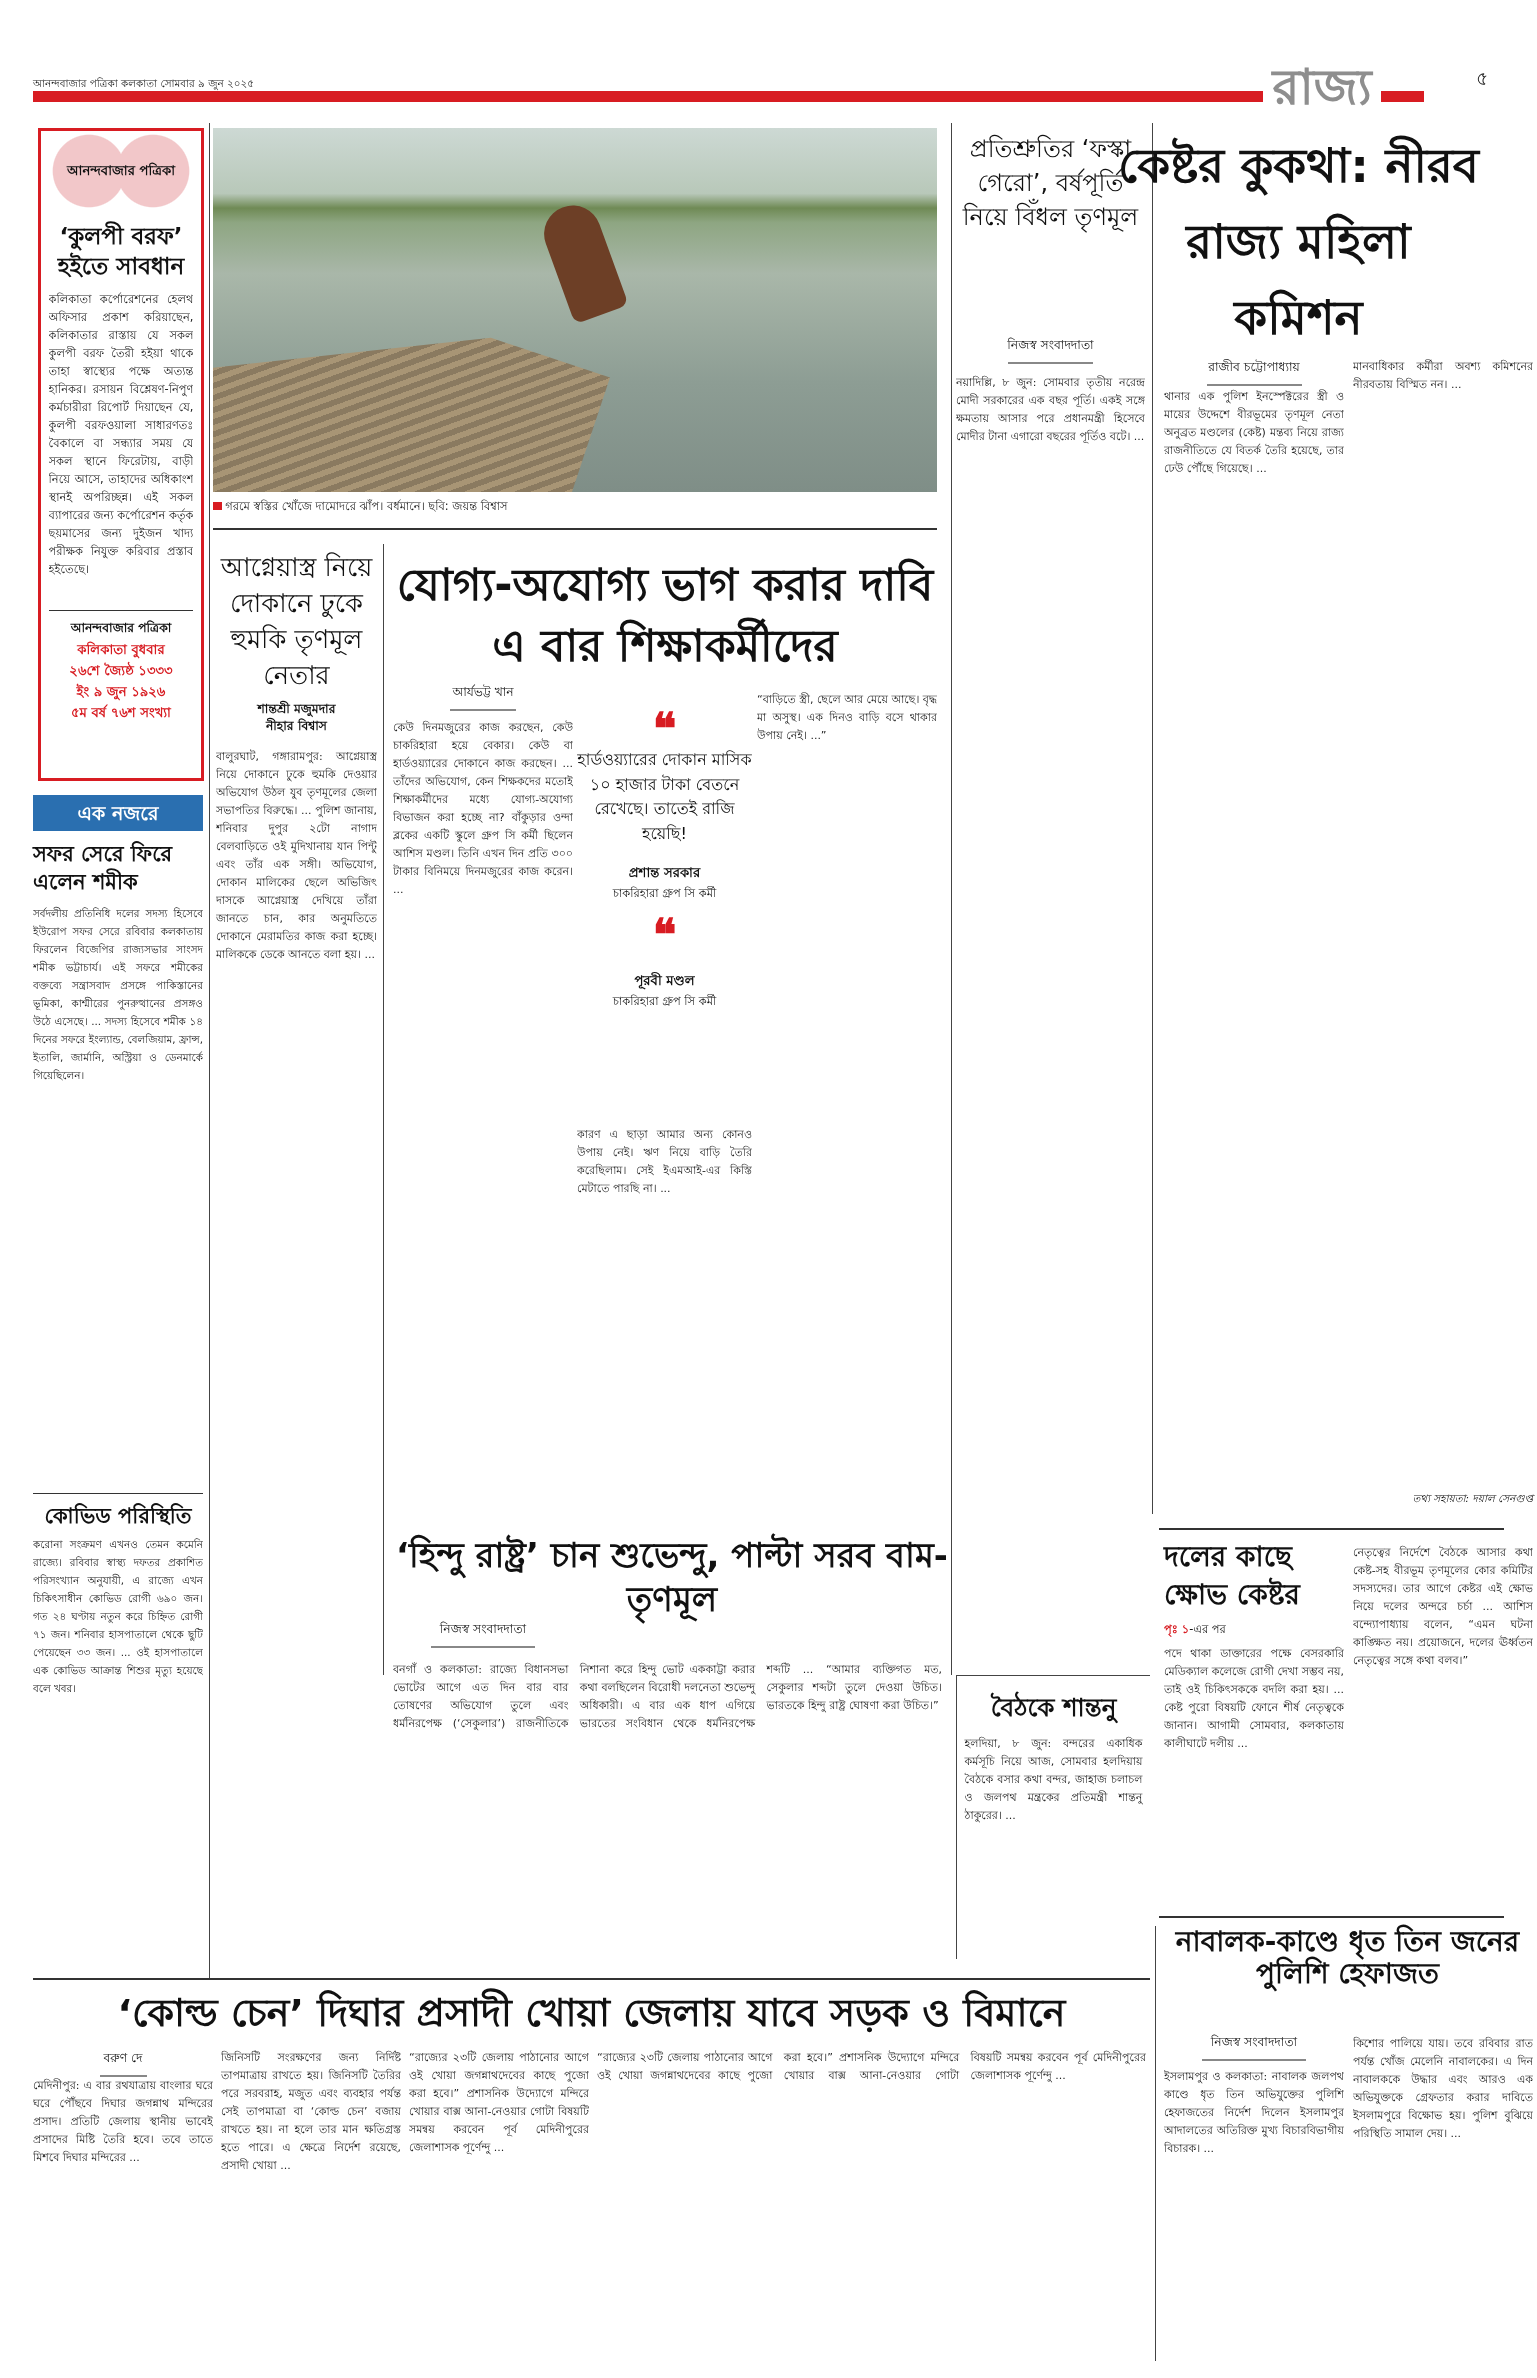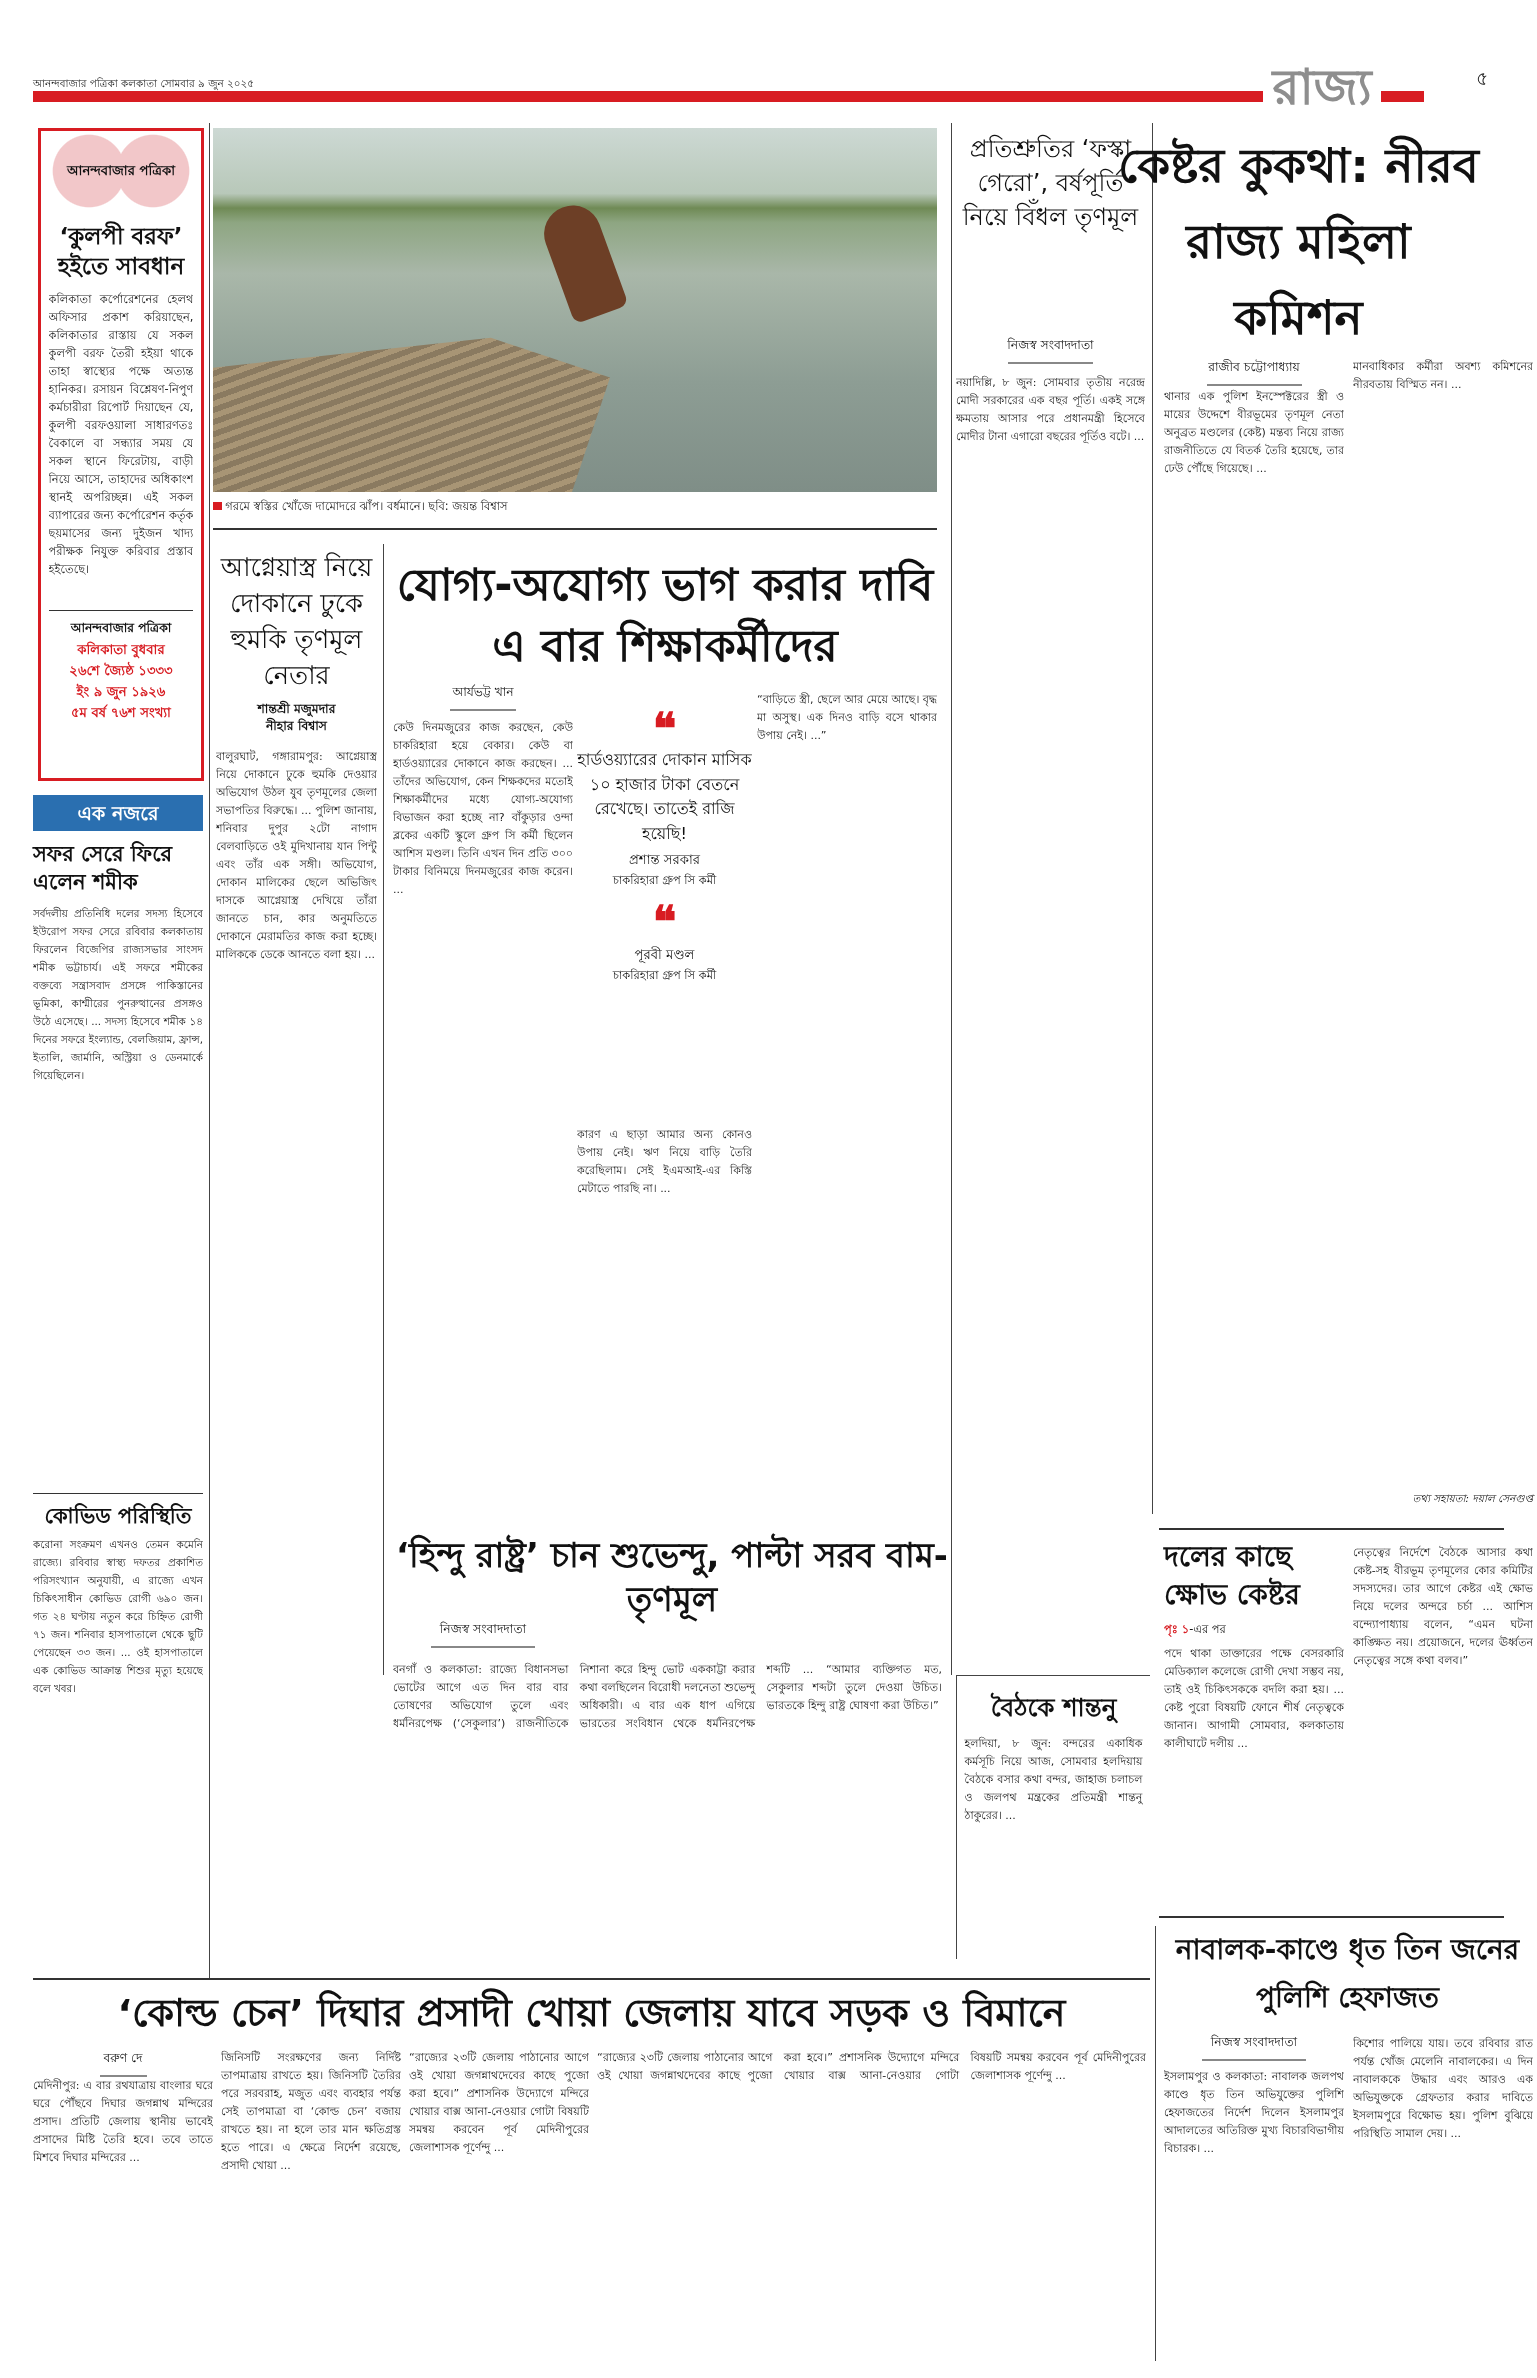--- a/index.html
+++ b/index.html
@@ -20,21 +20,21 @@
 .logo-text{position:absolute;left:0;right:0;top:30px;text-align:center;font-size:13.2px;font-weight:bold;color:#111}
 .archive-date{color:#d81c22;text-align:center;font-size:13.2px;line-height:21px;font-weight:bold}
 .ek-nojore{left:33px;top:795px;width:170px;height:36px;background:#2a6fb0;color:#fff;font-size:19px;text-align:center;line-height:36px;font-weight:bold;font-family:"DejaVu Sans",sans-serif}
 .photo{left:213px;top:128px;width:724px;height:364px;background:linear-gradient(180deg,#cdd9d4 0%,#b8c8b9 18%,#6f8a55 22%,#8ea682 26%,#a9b7a9 40%,#8d9d94 70%,#7f8e87 100%);overflow:hidden}
 .boat{position:absolute;left:0;top:170px;width:397px;height:199px;background:repeating-linear-gradient(160deg,#8a7a60 0 5.7px,#a89575 5.7px 11.4px);clip-path:polygon(0 35%,70% 20%,100% 40%,90% 100%,0 100%)}
 .diver{position:absolute;left:341px;top:76px;width:57px;height:114px;background:#6d3f26;border-radius:28px 28px 9.5px 9.5px;transform:rotate(-20deg)}
 .caption{left:213px;top:498px;font-size:11.4px;font-family:"DejaVu Sans",sans-serif;color:#222}
 .caption .sq{display:inline-block;width:8.5px;height:8.5px;background:#d81c22;margin-right:3.8px}
 .quote-mark{color:#d81c22;font-size:44px;font-weight:bold;text-align:center;line-height:38px;font-family:"DejaVu Serif",serif}
 .quote-txt{font-size:16px;text-align:center;line-height:24.6px;font-family:"DejaVu Sans",sans-serif}
-.quote-name{font-size:13.2px;font-weight:normal;text-align:center;margin-top:4px;font-family:"DejaVu Sans",sans-serif}
+.quote-name{font-size:13.2px;font-weight:bold;text-align:center;margin-top:17px;font-family:"DejaVu Sans",sans-serif}
 .quote-role{font-size:11.4px;text-align:center;font-family:"DejaVu Sans",sans-serif}
 .prev-page{font-size:11.4px;font-family:"DejaVu Sans",sans-serif}
 .prev-page .red{color:#d81c22;font-weight:bold}
 </style>
 </head>
 <body>
 
 <div class="abs masthead-left">আনন্দবাজার পত্রিকা কলকাতা সোমবার ৯ জুন ২০২৫</div>
 <div class="abs masthead-line"></div>
 <div class="abs section-name">রাজ্য</div>
@@ -141,20 +141,20 @@
   <div class="byline">বরুণ দে</div>
   <div class="byline-rule" style="width:47px"></div>
 </div>
 <div class="abs body-txt" style="left:33px;top:2077px;width:180px;height:284px">মেদিনীপুর: এ বার রথযাত্রায় বাংলার ঘরে ঘরে পৌঁছবে দিঘার জগন্নাথ মন্দিরের প্রসাদ। প্রতিটি জেলায় স্থানীয় ভাবেই প্রসাদের মিষ্টি তৈরি হবে। তবে তাতে মিশবে দিঘার মন্দিরের ...</div>
 <div class="abs body-txt" style="left:221px;top:2049px;width:180px;height:312px">জিনিসটি সংরক্ষণের জন্য নির্দিষ্ট তাপমাত্রায় রাখতে হয়। জিনিসটি তৈরির পরে সরবরাহ, মজুত এবং ব্যবহার পর্যন্ত সেই তাপমাত্রা বা ‘কোল্ড চেন’ বজায় রাখতে হয়। না হলে তার মান ক্ষতিগ্রস্ত হতে পারে। এ ক্ষেত্রে নির্দেশ রয়েছে, প্রসাদী খোয়া ...</div>
 <div class="abs body-txt" style="left:409px;top:2049px;width:180px;height:312px">“রাজ্যের ২৩টি জেলায় পাঠানোর আগে ওই খোয়া জগন্নাথদেবের কাছে পুজো করা হবে।” প্রশাসনিক উদ্যোগে মন্দিরে খোয়ার বাক্স আনা-নেওয়ার গোটা বিষয়টি সমন্বয় করবেন পূর্ব মেদিনীপুরের জেলাশাসক পূর্ণেন্দু ...</div>
 <div class="abs body-txt" style="left:597px;top:2049px;width:549px;height:312px;column-count:3;column-gap:11.4px">“রাজ্যের ২৩টি জেলায় পাঠানোর আগে ওই খোয়া জগন্নাথদেবের কাছে পুজো করা হবে।” প্রশাসনিক উদ্যোগে মন্দিরে খোয়ার বাক্স আনা-নেওয়ার গোটা বিষয়টি সমন্বয় করবেন পূর্ব মেদিনীপুরের জেলাশাসক পূর্ণেন্দু ...</div>
 
 <div class="abs col-rule" style="left:1155px;top:1926px;height:435px"></div>
 
-<div class="abs head-xl" style="left:1162px;top:1926px;width:371px;font-size:28px;line-height:48px">নাবালক-কাণ্ডে ধৃত তিন জনের পুলিশি হেফাজত</div>
+<div class="abs head-xl" style="left:1162px;top:1926px;width:371px;font-size:28px;line-height:32px">নাবালক-কাণ্ডে ধৃত তিন জনের পুলিশি হেফাজত</div>
 <div class="abs" style="left:1164px;top:2033px;width:180px">
   <div class="byline">নিজস্ব সংবাদদাতা</div>
   <div class="byline-rule" style="width:104px"></div>
 </div>
 <div class="abs body-txt" style="left:1164px;top:2068px;width:180px;height:293px">ইসলামপুর ও কলকাতা: নাবালক জলপথ কাণ্ডে ধৃত তিন অভিযুক্তের পুলিশি হেফাজতের নির্দেশ দিলেন ইসলামপুর আদালতের অতিরিক্ত মুখ্য বিচারবিভাগীয় বিচারক। ...</div>
 <div class="abs body-txt" style="left:1353px;top:2035px;width:180px;height:326px">কিশোর পালিয়ে যায়। তবে রবিবার রাত পর্যন্ত খোঁজ মেলেনি নাবালকের। এ দিন নাবালককে উদ্ধার এবং আরও এক অভিযুক্তকে গ্রেফতার করার দাবিতে ইসলামপুরে বিক্ষোভ হয়। পুলিশ বুঝিয়ে পরিস্থিতি সামাল দেয়। ...</div>
 
 
 </body></html>

